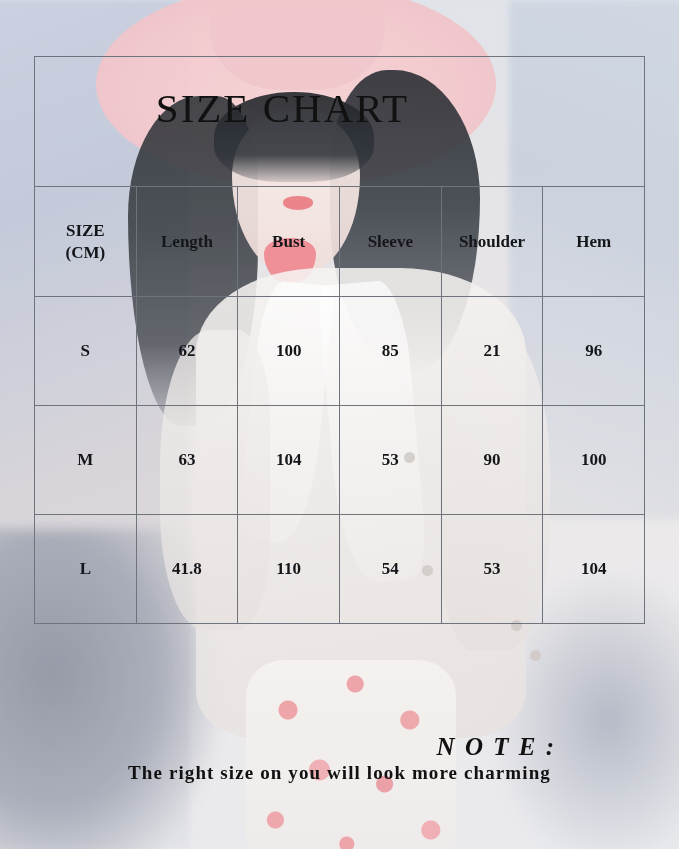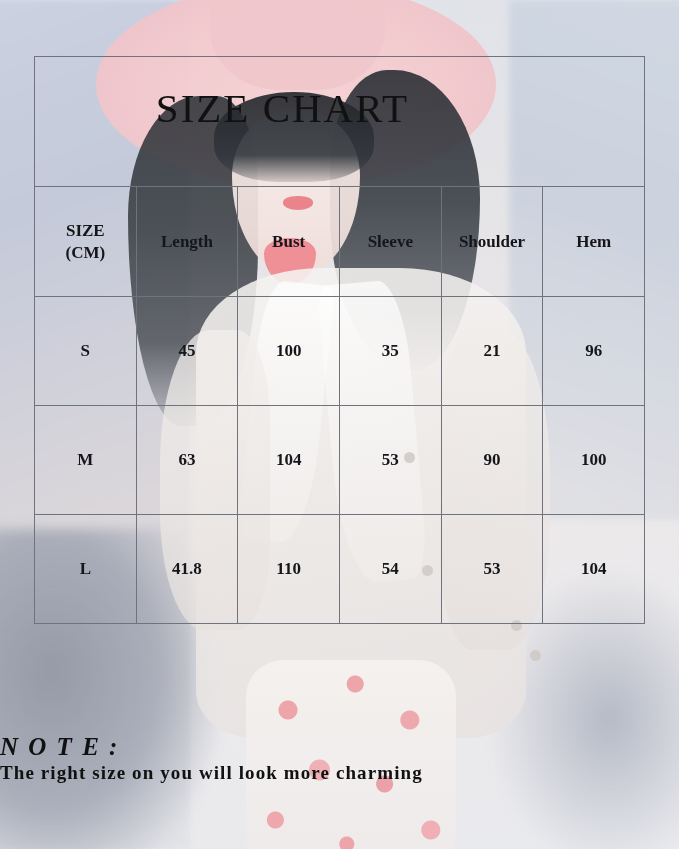--- a/index.html
+++ b/index.html
@@ -251,33 +251,33 @@
   }
   .sizecm {
     line-height: 1.25;
   }
 
   .note {
     position: absolute;
     left: 0;
     top: 733px;
     width: 556px;
-    text-align: left;
+    text-align: right;
     font-size: 25px;
     font-style: italic;
     font-weight: bold;
     letter-spacing: 2px;
     color: #111;
   }
   .note-sub {
     position: absolute;
     left: 0;
     top: 762px;
     width: 679px;
-    text-align: left;
+    text-align: center;
     font-size: 19px;
     font-weight: bold;
     letter-spacing: 1.1px;
     color: #111;
   }
 </style>
 </head>
 <body>
 
 <div class="page">
@@ -330,23 +330,23 @@
         </td>
         <td>Length</td>
         <td>Bust</td>
         <td>Sleeve</td>
         <td>Shoulder</td>
         <td>Hem</td>
       </tr>
 
       <tr class="data-row">
         <td class="size-label">S</td>
-        <td>45</td>
+        <td>62</td>
         <td>100</td>
-        <td>35</td>
+        <td>85</td>
         <td>21</td>
         <td>96</td>
       </tr>
 
       <tr class="data-row">
         <td class="size-label">M</td>
         <td>63</td>
         <td>104</td>
         <td>53</td>
         <td>90</td>

